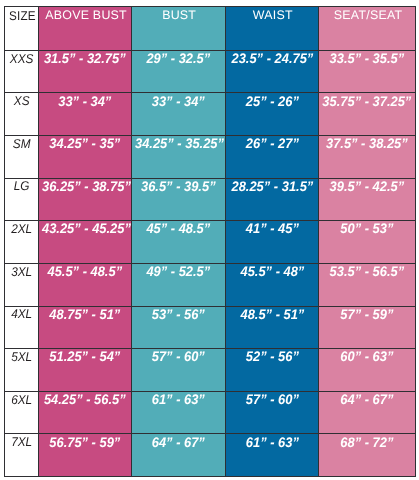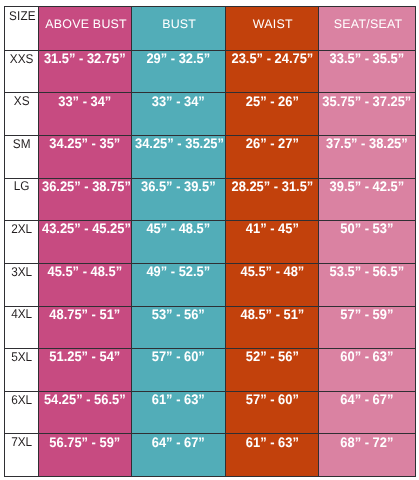--- a/index.html
+++ b/index.html
@@ -4,26 +4,26 @@
 <title>Size Chart</title>
 <style>
   html,body{margin:0;padding:0;background:#ffffff;}
   body{width:419px;height:480px;font-family:"Liberation Sans",sans-serif;text-rendering:geometricPrecision;}
   .chart-wrap{position:absolute;left:4.2px;top:6px;width:368px;height:471.1px;}
   table.size-chart{border-collapse:collapse;width:411.4px;height:471.1px;table-layout:fixed;}
   table.size-chart td{border:1px solid #2f2f33;padding:0;vertical-align:top;text-align:center;}
   .c0{width:33.3px;background:#ffffff;color:#231f20;}
   .c1{width:91.6px;background:#c74b81;color:#ffffff;}
   .c2{width:92.6px;background:#52adb8;color:#ffffff;}
-  .c3{width:92.8px;background:#c2410c;color:#ffffff;}
+  .c3{width:92.8px;background:#0369a1;color:#ffffff;}
   .c4{width:95.7px;background:#da82a2;color:#ffffff;}
   tr.hdr{height:34.5px;}
-  tr.row{height:33.585px;}
+  tr.row{height:33.585px;font-style:italic;}
   td > span{display:block;white-space:nowrap;line-height:1;}
-  .hdr td > span{font-weight:400;font-size:12.4px;padding-top:11px;letter-spacing:0.25px;text-indent:1.6px;}
+  .hdr td > span{font-weight:400;font-size:12.4px;padding-top:2px;letter-spacing:0.25px;text-indent:1.6px;}
   .hdr .c0 > span{font-size:12.6px;transform:scaleX(0.93);padding-top:2.8px;}
   .row td > span{font-weight:700;font-size:13.8px;transform:scaleX(0.935);padding-top:1.1px;}
   .row .c0 > span{font-weight:400;font-size:12.7px;transform:scaleX(0.93);padding-top:1.8px;}
 </style>
 </head>
 <body>
 
 <div class="chart-wrap">
   <table class="size-chart">
     <tbody>

